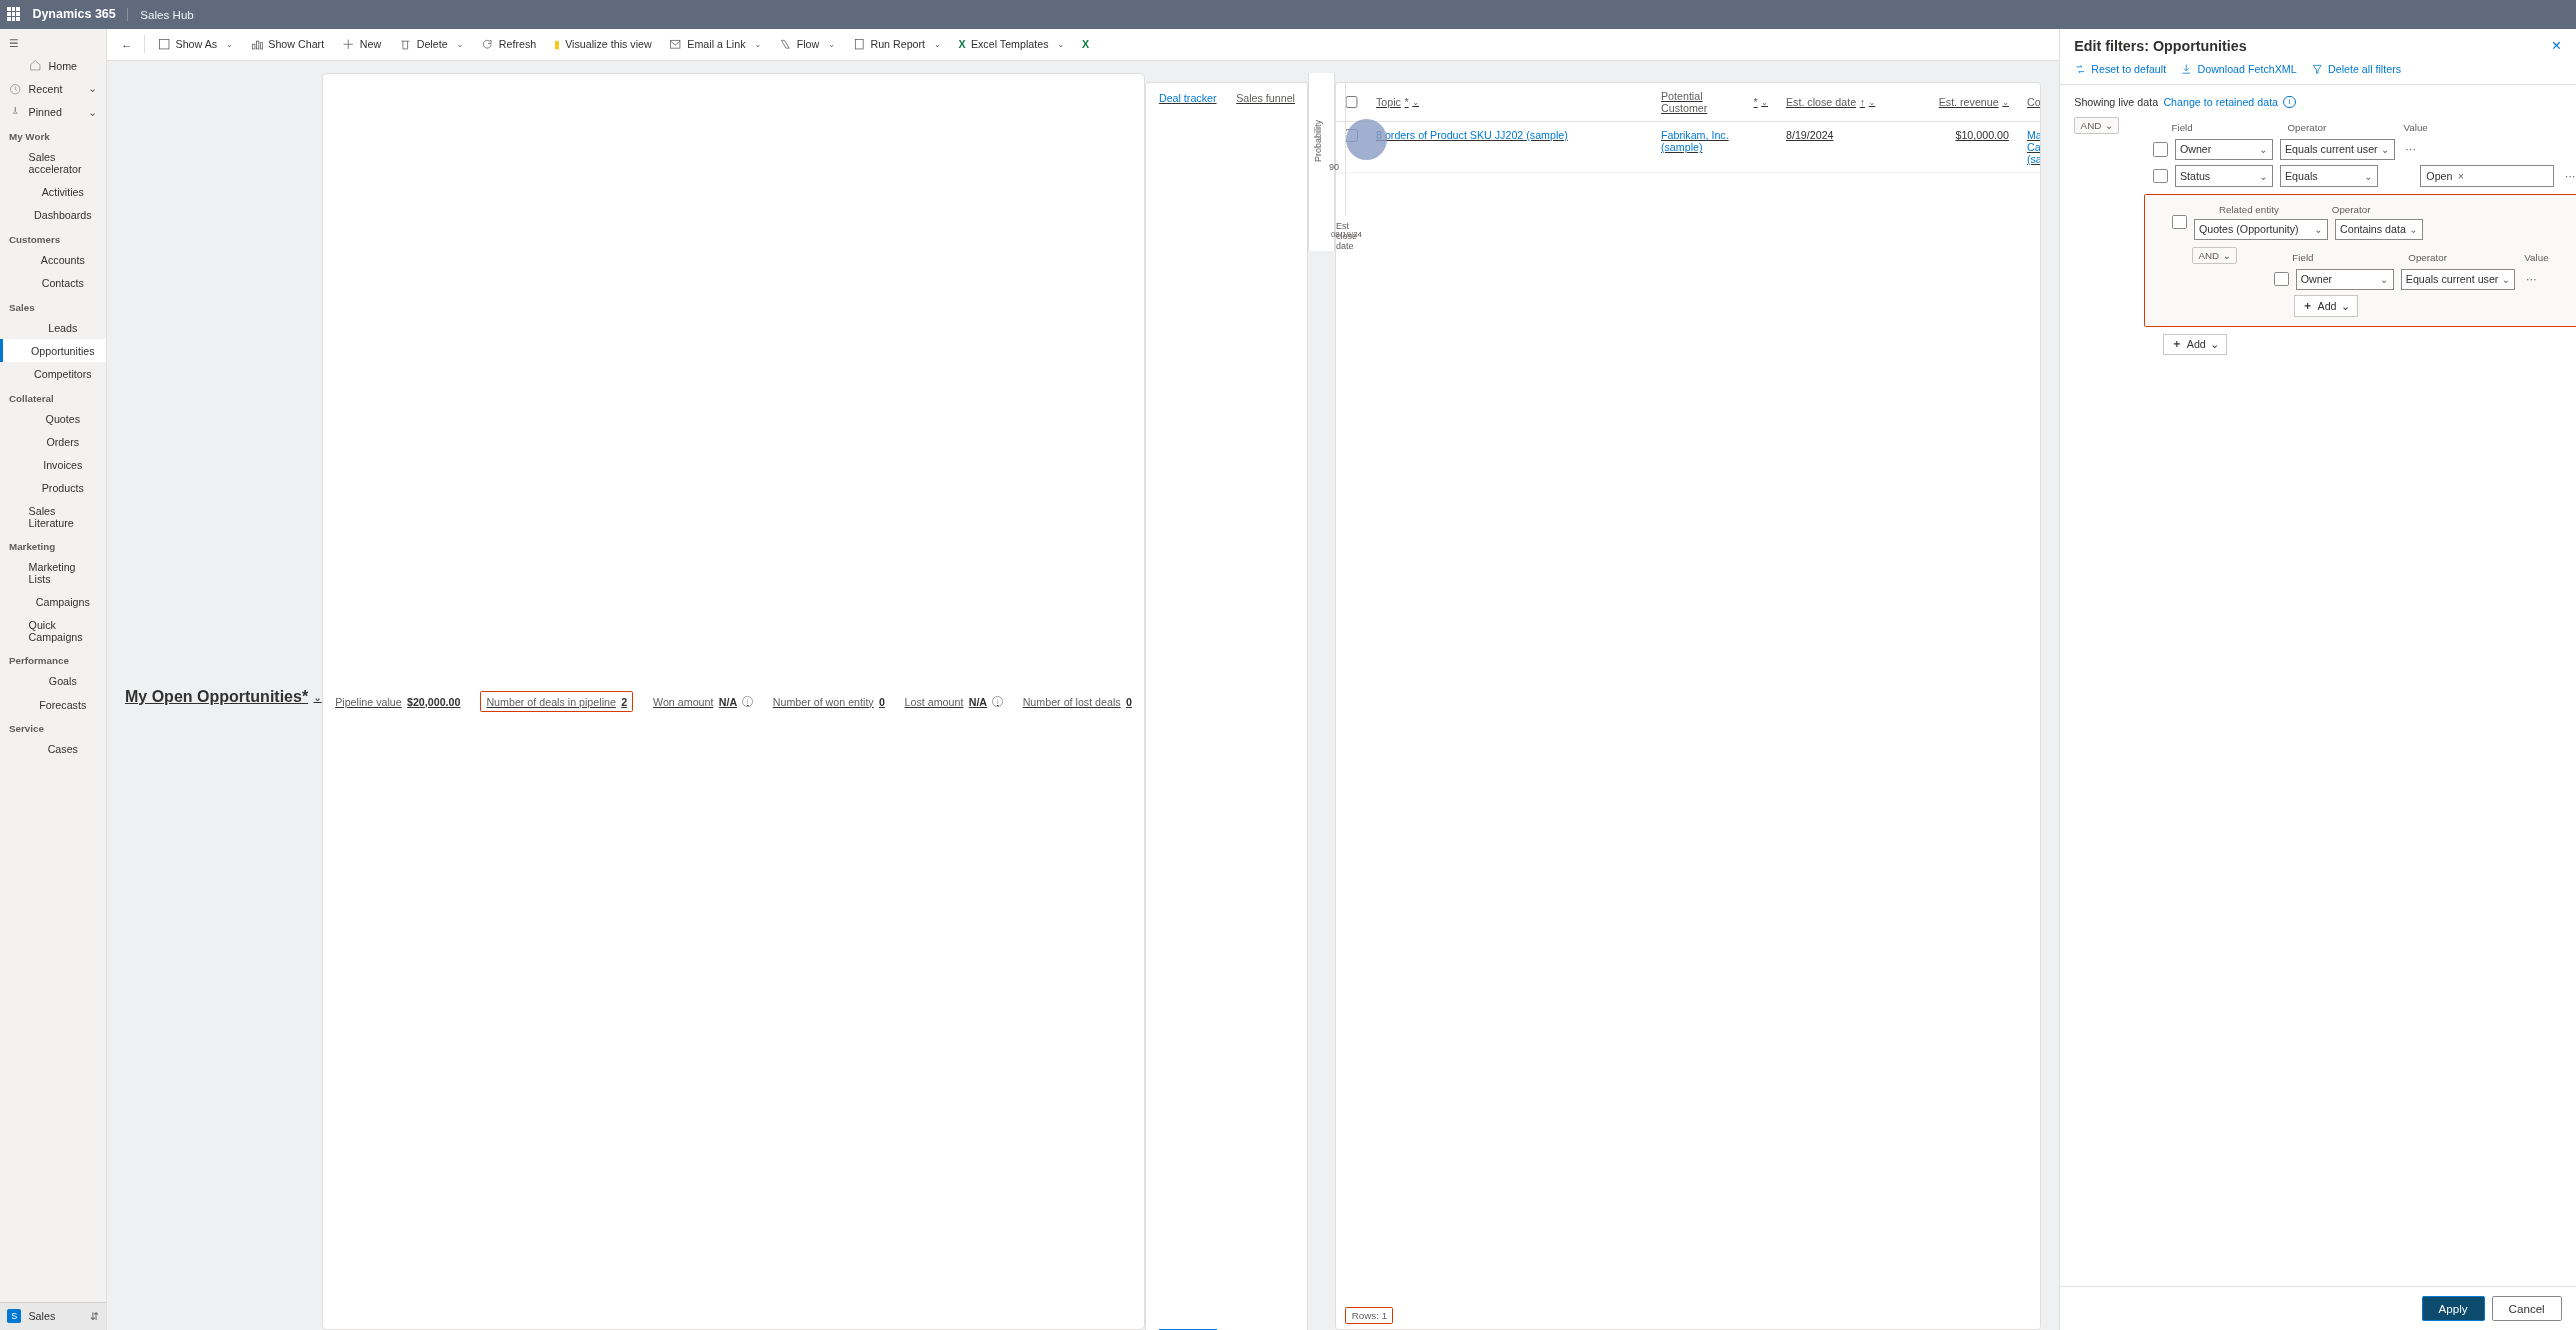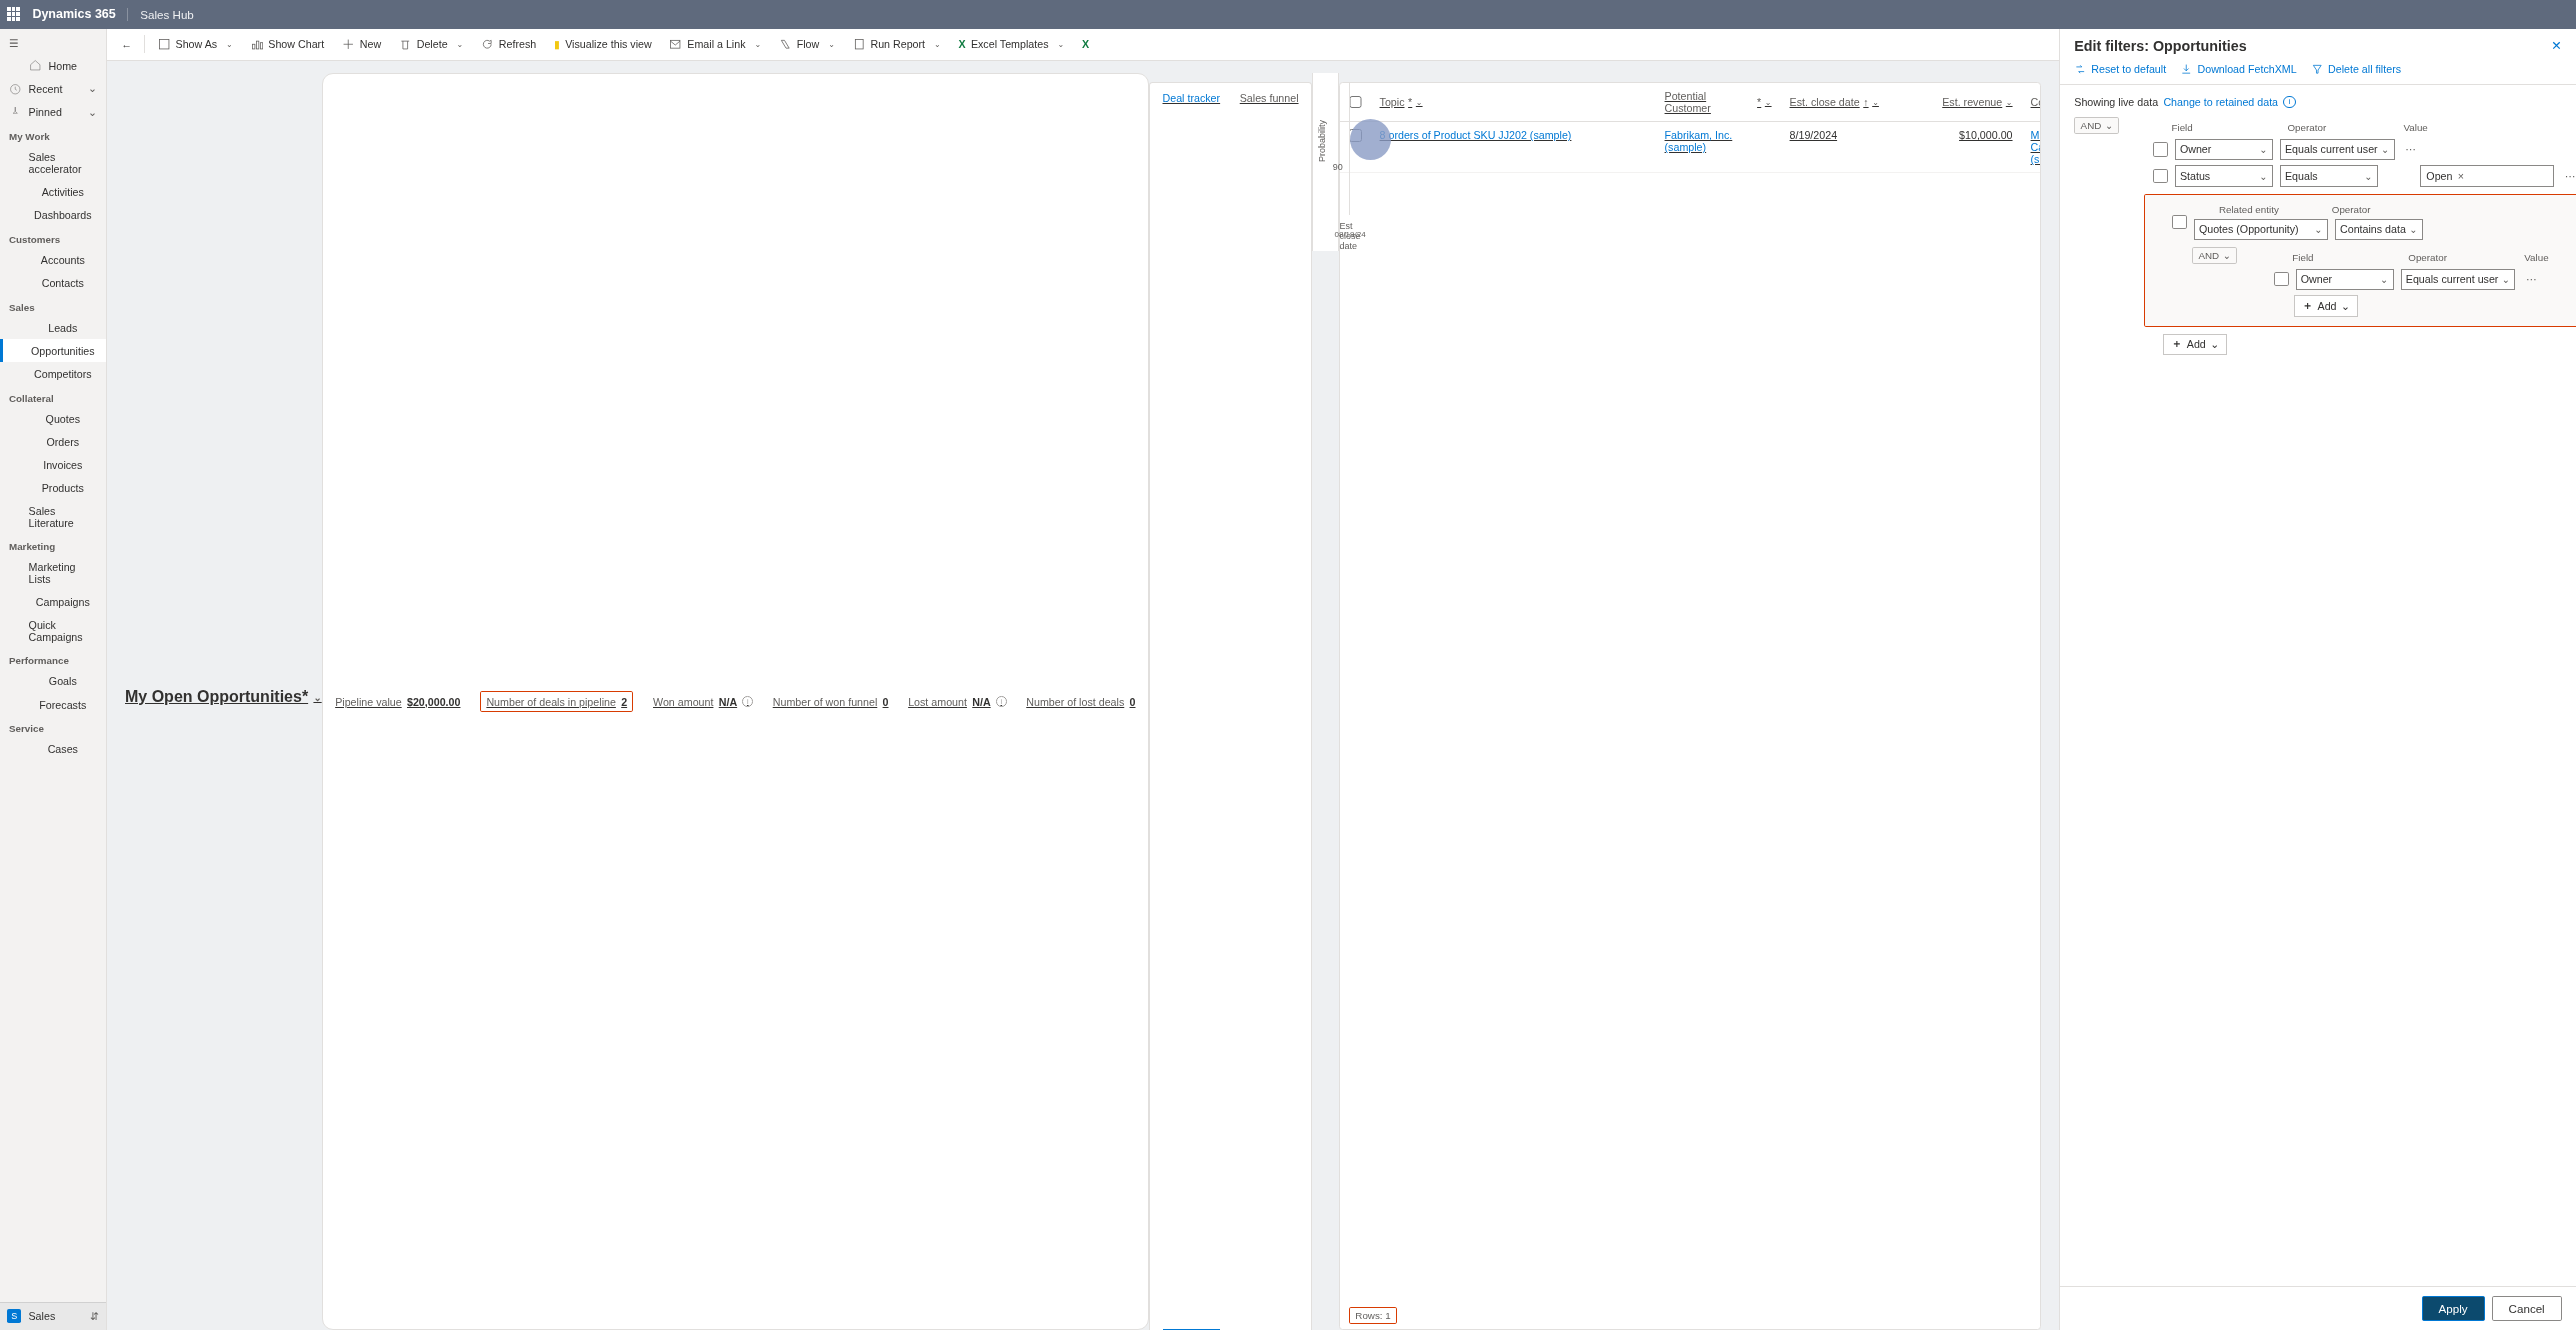--- a/index.html
+++ b/index.html
@@ -30,21 +30,21 @@
   .cmdbar { height:32px; background:#fff; display:flex; align-items:center; padding:0 7.1px; gap:3.6px; border-bottom:0.9px solid #e1dfdd; font-size:10.7px; }
   .cmd { display:flex; align-items:center; gap:5.3px; padding:3.6px 7.1px; color:#323130; cursor:pointer; border-radius:1.8px; }
   .cmd svg { width:12.5px; height:12.5px; }
   .cmd .car { color:#605e5c; font-size:8px; padding-left:3.6px;}
   .cmdsplit { width:0.9px; height:18px; background:#e1dfdd; margin:0 1.8px; }
 
   .content { flex:1; padding:12.5px 18px 0 18px; display:flex; flex-direction:row; overflow:hidden;text-decoration:underline; }
   .view-title { font-size:16px; font-weight:600; display:flex; align-items:center; gap:5.3px; margin-bottom:9px; }
   .view-title .car { font-size:9.8px; color:#605e5c; }
 
-  .metrics { background:#fff; border:0.9px solid #e1dfdd; border-radius:11px; padding:7.1px 12.5px; display:flex; align-items:center; gap:19.6px; font-size:10.7px; }
+  .metrics { background:#fff; border:0.9px solid #e1dfdd; border-radius:5px; padding:7.1px 12.5px; display:flex; align-items:center; gap:19.6px; font-size:10.7px; }
   .metric { display:flex; align-items:center; gap:5.3px; color:#605e5c; }
   .metric .label {}
   .metric .value { color:#323130; font-weight:600; }
   .metric.highlight { border:1.3px solid #d83b01; padding:3.6px 5.3px; border-radius:1.8px;}
   .metric .info { width:10.7px; height:10.7px; border:0.9px solid #a19f9d; border-radius:50%; font-size:7.1px; display:flex; align-items:center; justify-content:center; color:#a19f9d;}
 
   .tabs { display:flex; gap:19.6px; padding:9px 12.5px 0; margin-top:9px; background:#fff; border:0.9px solid #e1dfdd; border-bottom:none; border-radius:3.6px 3.6px 0 0; }
   .tab { padding-bottom:7.1px; font-size:10.7px; cursor:pointer; color:#605e5c; }
   .tab.active { color:#0078d4; border-bottom:1.8px solid #0078d4; }
 
@@ -358,21 +358,21 @@
         <div class="metric highlight">
             <span class="label">Number of deals in pipeline</span>
             <span class="value">2</span>
           </div>
         <div class="metric">
             <span class="label">Won amount</span>
             <span class="value">N/A</span>
             <span class="info">i</span>
           </div>
         <div class="metric">
-            <span class="label">Number of won funnel</span>
+            <span class="label">Number of won entity</span>
             <span class="value">0</span>
           </div>
         <div class="metric">
             <span class="label">Lost amount</span>
             <span class="value">N/A</span>
             <span class="info">i</span>
           </div>
         <div class="metric">
             <span class="label">Number of lost deals</span>
             <span class="value">0</span>

